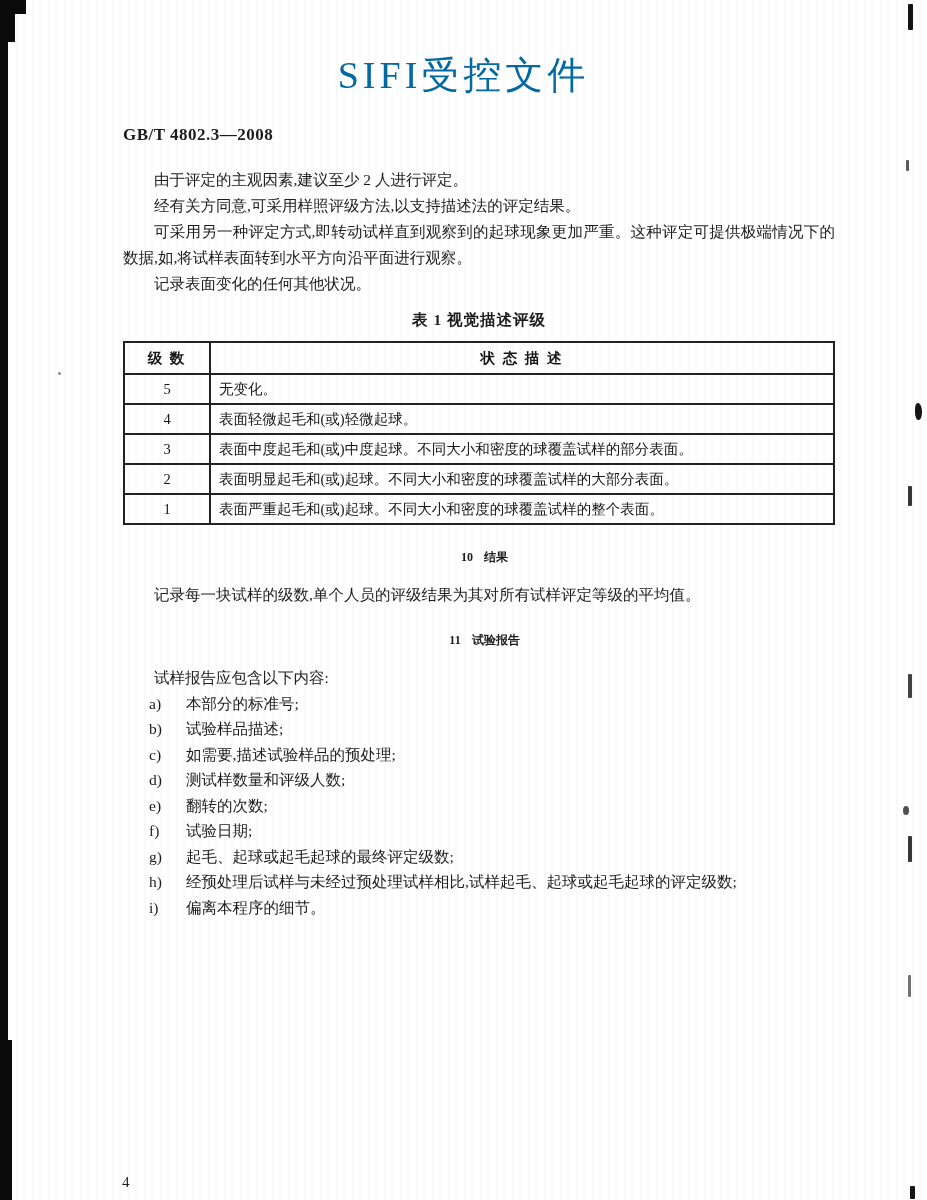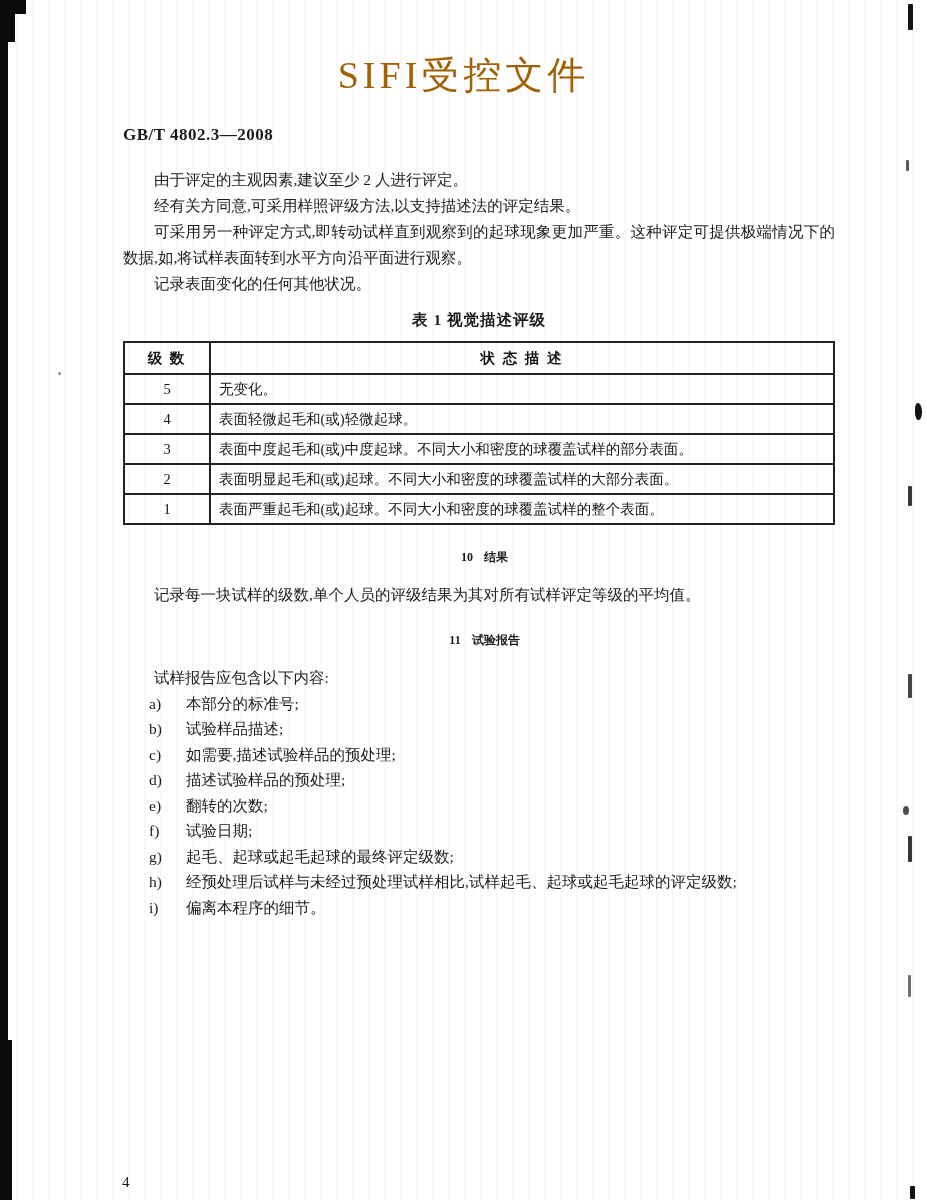--- a/index.html
+++ b/index.html
@@ -52,21 +52,21 @@
 
   .content {
     position: absolute; left: 0; top: 0; width: 927px;
   }
   .doc-title {
     text-align: center;
     font-size: 38px;
     letter-spacing: 4px;
     margin-top: 50px;
     font-weight: 400;
-    color: #a16207;
+    color: #0369a1;
   }
   .doc-number {
     margin: 24px 0 0 123px;
     font-weight: bold;
     font-size: 17px;
     letter-spacing: 0.5px;
   }
   .body-block {
     margin: 22px 92px 0 123px; 
     font-size: 15.5px;
@@ -204,21 +204,21 @@
     <div class="report-item">
       <span class="item-label">b)</span>
       <span class="item-text">试验样品描述;</span>
     </div>
     <div class="report-item">
       <span class="item-label">c)</span>
       <span class="item-text">如需要,描述试验样品的预处理;</span>
     </div>
     <div class="report-item">
       <span class="item-label">d)</span>
-      <span class="item-text">描述试验样品的预处理;</span>
+      <span class="item-text">测试样数量和评级人数;</span>
     </div>
     <div class="report-item">
       <span class="item-label">e)</span>
       <span class="item-text">翻转的次数;</span>
     </div>
     <div class="report-item">
       <span class="item-label">f)</span>
       <span class="item-text">试验日期;</span>
     </div>
     <div class="report-item">

